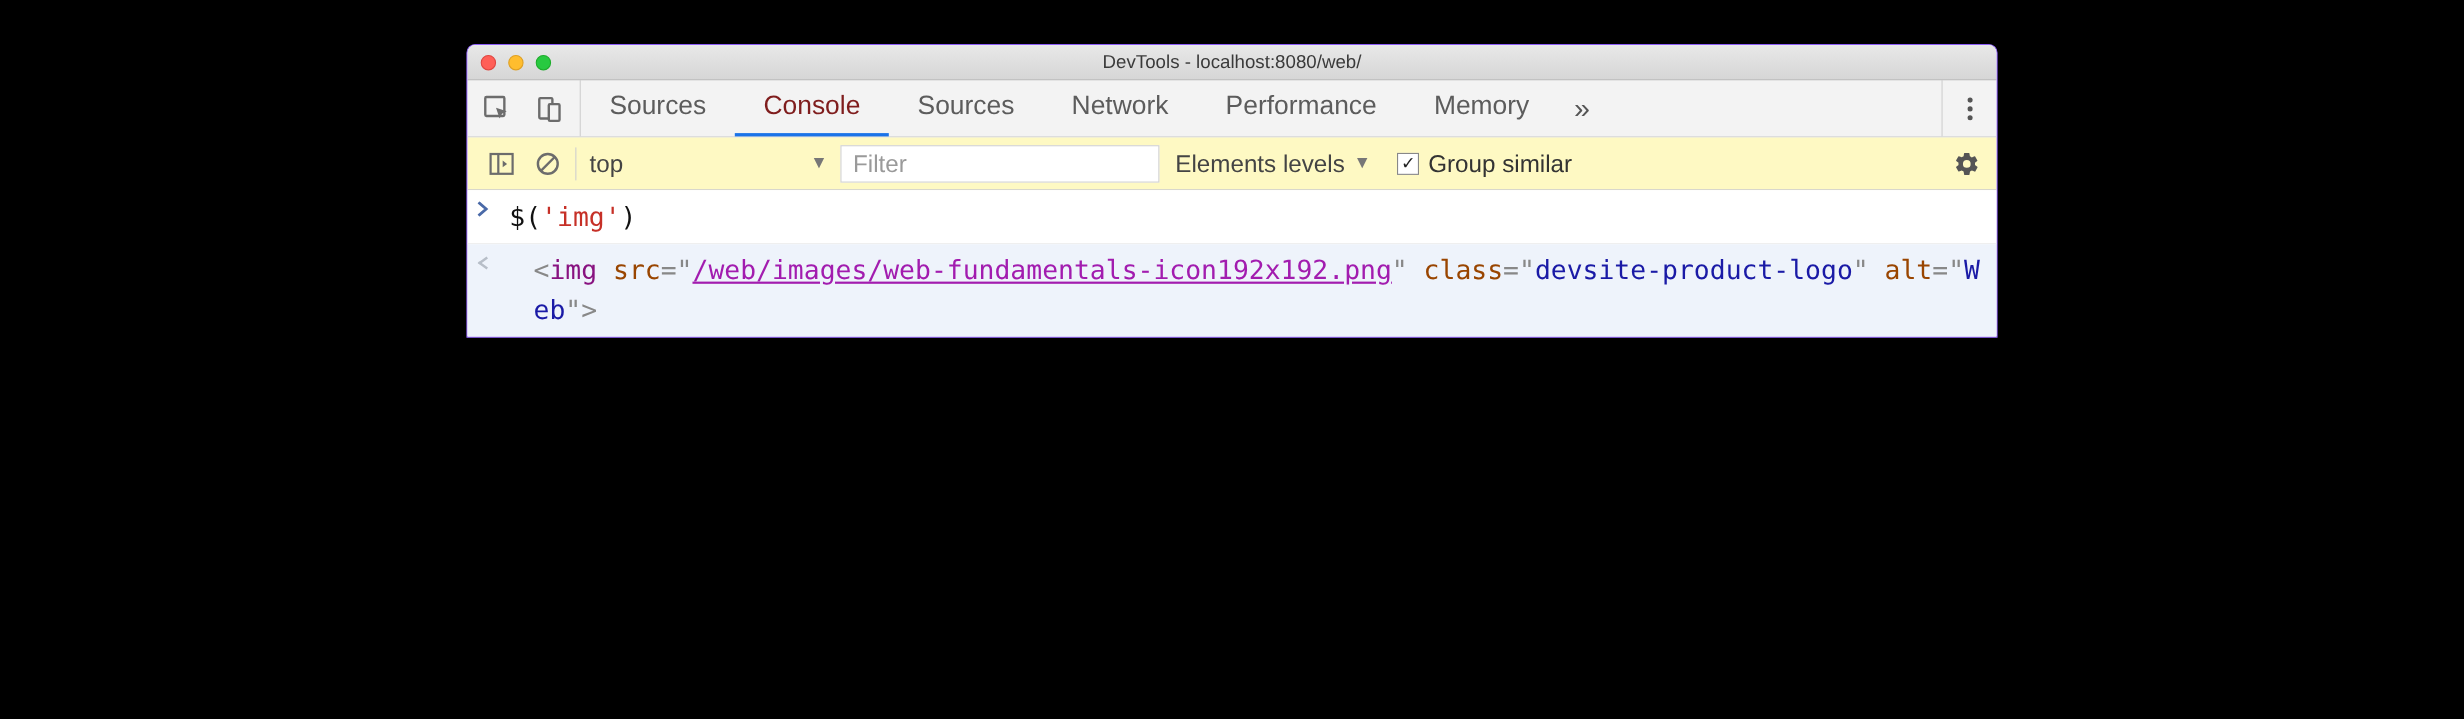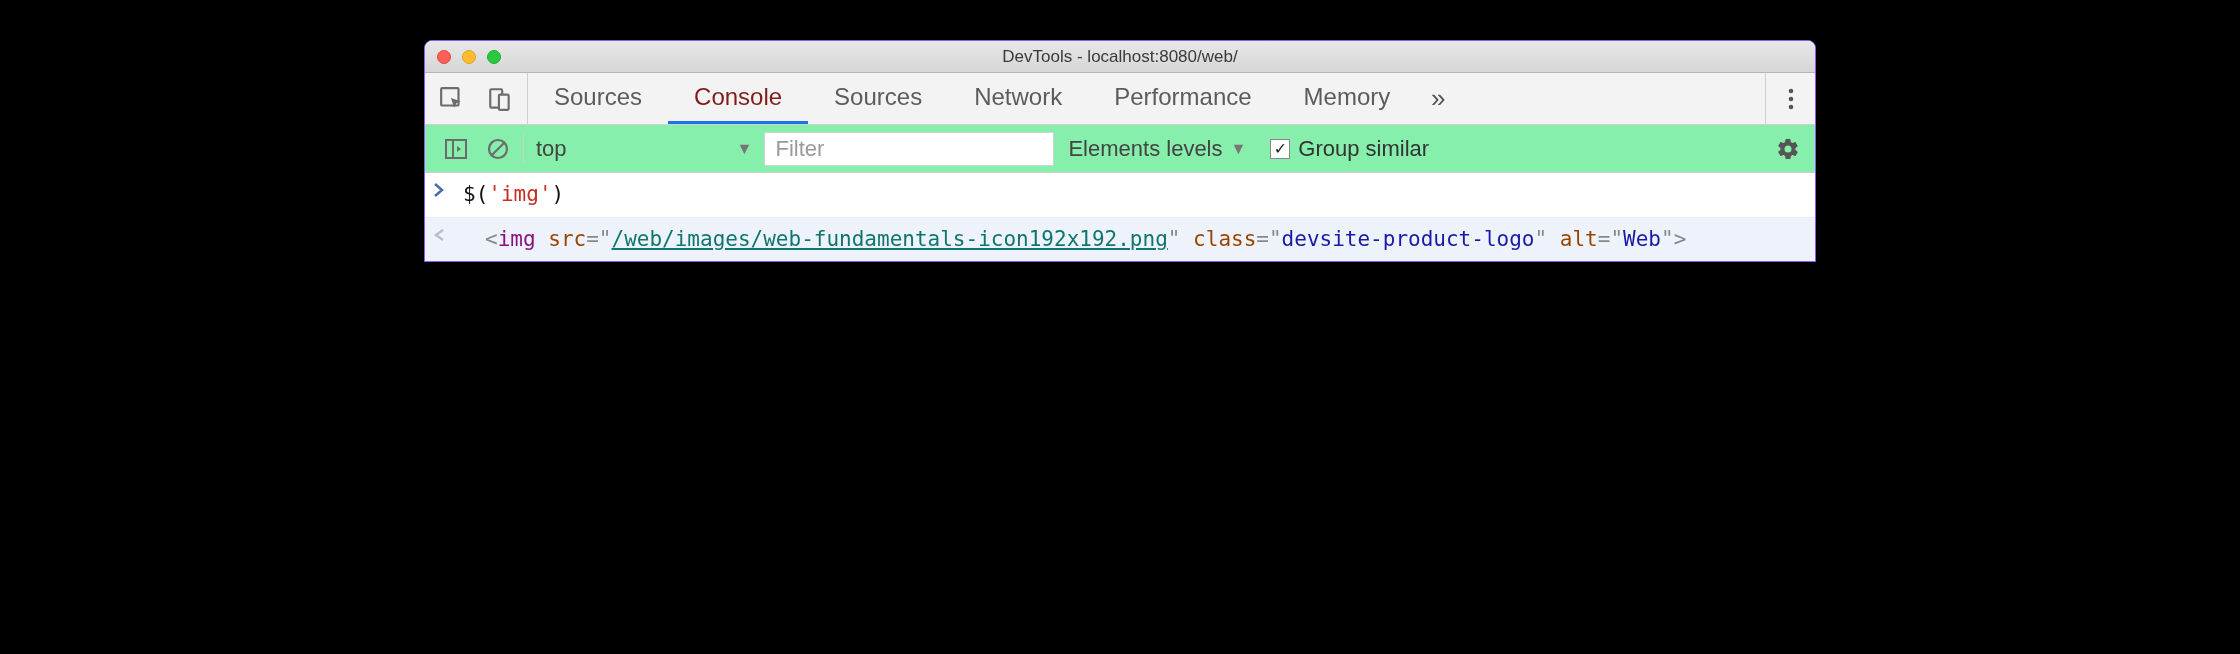--- a/index.html
+++ b/index.html
@@ -93,21 +93,21 @@
   }
   .tabbar-right {
     border-left: 1px solid #cfcfcf;
     width: 50px;
     display: flex; align-items: center; justify-content: center;
     color: #555;
     cursor: pointer;
   }
   .toolbar {
     height: 48px;
-    background: #86efac;
+    background: #fef9c3;
     border-bottom: 1px solid #cfcfcf;
     display: flex;
     align-items: center;
     padding: 0 6px;
   }
   .toolbar-group {
     display: flex;
     align-items: center;
     gap: 8px;
     padding: 0 8px;
@@ -158,21 +158,21 @@
   }
   .spacer { flex: 1; }
   .gear {
     color: #555;
     cursor: pointer;
     padding-right: 8px;
   }
   .console-body {
     background: #fff;
     font-family: Menlo, Consolas, monospace;
-    font-size: 21px;
+    font-size: 24px;
   }
   .row {
     display: flex;
     align-items: flex-start;
     padding: 6px 10px 6px 8px;
     border-bottom: 1px solid #eee;
   }
   .row.input { background: #fff; }
   .row.output {
     background: #eef3fb;
@@ -192,21 +192,21 @@
     line-height: 1.5;
     word-break: break-all;
   }
   .row.output .row-content { padding-left: 28px; }
   .tok-fn { color: #111; }
   .tok-paren { color: #111; }
   .tok-str { color: #c63027; }
   .tok-tag { color: #881280; }
   .tok-attr { color: #994500; }
   .tok-val { color: #1a1aa6; }
-  .tok-link { color: #0f766e; text-decoration: underline; }
+  .tok-link { color: #a21caf; text-decoration: underline; }
   .tok-punct { color: #888; }
   svg { display: block; }
 </style>
 </head>
 <body>
 
 <div class="window">
 
   <div class="titlebar">
     <div class="traffic-lights">

